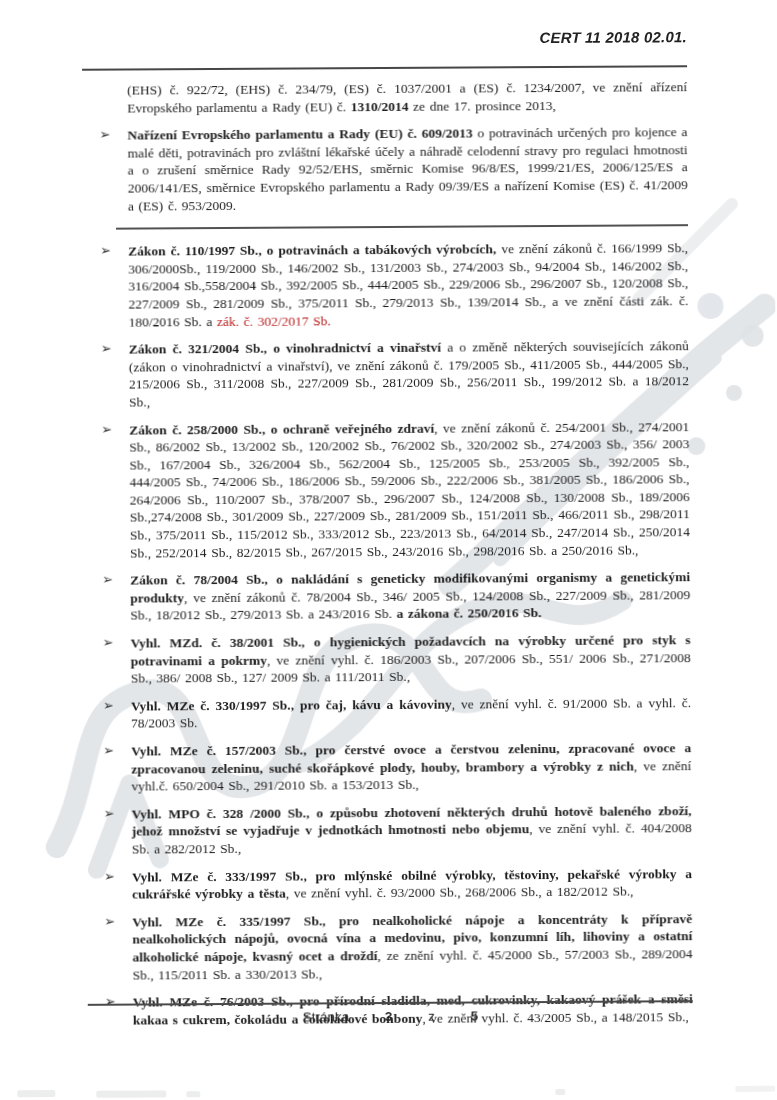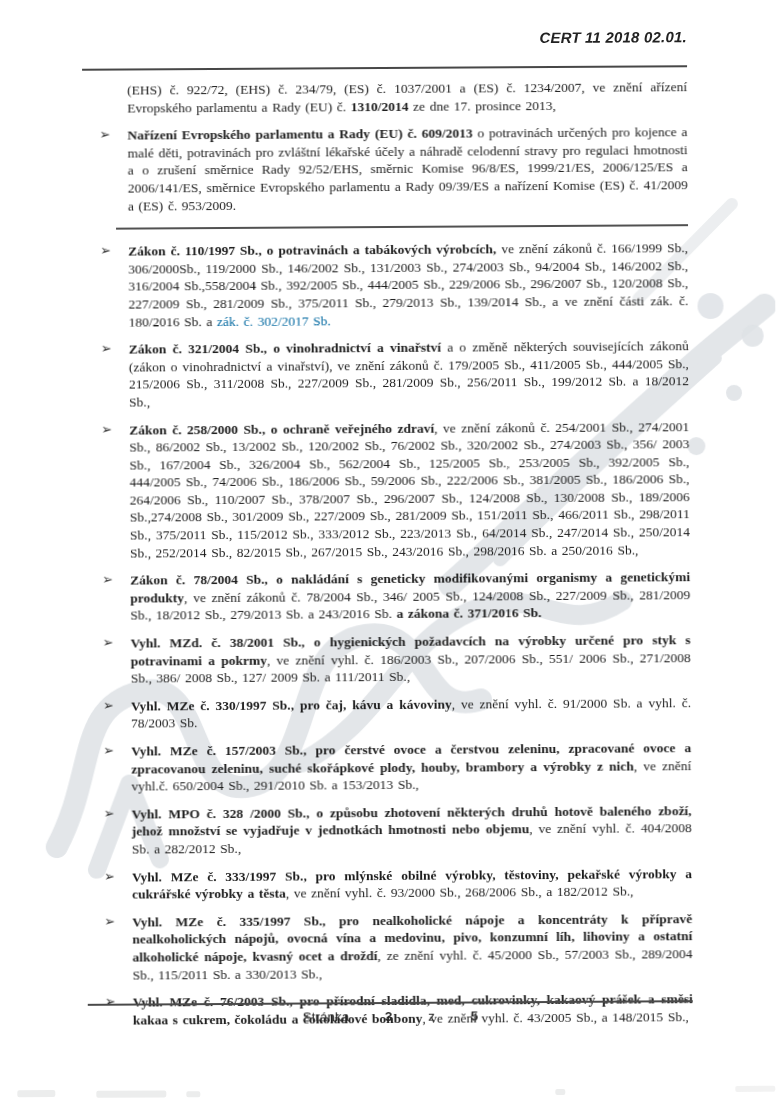--- a/index.html
+++ b/index.html
@@ -19,21 +19,21 @@
   .header-rule{margin:20px 87px 0 85px;}
   .content{position:relative;z-index:1;padding:11px 87px 0 85px;}
   .item{position:relative;padding-left:45px;margin-bottom:10px;}
   .marker{
     position:absolute;left:17px;top:0;font-size:13px;color:#2a2a2a;
     font-family:"DejaVu Sans",sans-serif;
   }
   .para{margin:0;text-align:justify;font-size:13.5px;line-height:17.6px;word-spacing:1.2px;}
   .seg-bold{font-weight:bold;}
   .seg-normal{font-weight:normal;}
-  .seg-gray{color:#0369a1;}
+  .seg-gray{color:#b91c1c;}
   .section-rule{margin:13px 0 13px 33px;border-top-color:#515151;}
   .footer{position:absolute;left:85px;right:87px;top:1002px;z-index:1;}
   .footer-rule{border-top:2px solid #4a4a4a;}
   .footer-text{
     text-align:center;margin-top:5px;color:#2b2b2b;
     font-family:"Liberation Sans",sans-serif;font-size:13.5px;
   }
   .footer-text .sp{margin:0 16px;}
   .footer-text b{font-weight:700;}
   .artifact{position:absolute;background:#eceded;z-index:0;border-radius:2px;}
@@ -86,21 +86,21 @@
       <div class="item">
         <span class="marker">➢</span>
         <p class="para"><span class="seg-bold">Zákon č. 321/2004 Sb., o vinohradnictví a vinařství</span><span class="seg-normal"> a o změně některých souvisejících zákonů (zákon o vinohradnictví a vinařství), ve znění zákonů č. 179/2005 Sb., 411/2005 Sb., 444/2005 Sb., 215/2006 Sb., 311/2008 Sb., 227/2009 Sb., 281/2009 Sb., 256/2011 Sb., 199/2012 Sb. a 18/2012 Sb.,</span></p>
       </div>
       <div class="item">
         <span class="marker">➢</span>
         <p class="para"><span class="seg-bold">Zákon č. 258/2000 Sb., o ochraně veřejného zdraví</span><span class="seg-normal">, ve znění zákonů č. 254/2001 Sb., 274/2001 Sb., 86/2002 Sb., 13/2002 Sb., 120/2002 Sb., 76/2002 Sb., 320/2002 Sb., 274/2003 Sb., 356/ 2003 Sb., 167/2004 Sb., 326/2004 Sb., 562/2004 Sb., 125/2005 Sb., 253/2005 Sb., 392/2005 Sb., 444/2005 Sb., 74/2006 Sb., 186/2006 Sb., 59/2006 Sb., 222/2006 Sb., 381/2005 Sb., 186/2006 Sb., 264/2006 Sb., 110/2007 Sb., 378/2007 Sb., 296/2007 Sb., 124/2008 Sb., 130/2008 Sb., 189/2006 Sb.,274/2008 Sb., 301/2009 Sb., 227/2009 Sb., 281/2009 Sb., 151/2011 Sb., 466/2011 Sb., 298/2011 Sb., 375/2011 Sb., 115/2012 Sb., 333/2012 Sb., 223/2013 Sb., 64/2014 Sb., 247/2014 Sb., 250/2014 Sb., 252/2014 Sb., 82/2015 Sb., 267/2015 Sb., 243/2016 Sb., 298/2016 Sb. a 250/2016 Sb.,</span></p>
       </div>
       <div class="item">
         <span class="marker">➢</span>
-        <p class="para"><span class="seg-bold">Zákon č. 78/2004 Sb., o nakládání s geneticky modifikovanými organismy a genetickými produkty</span><span class="seg-normal">, ve znění zákonů č. 78/2004 Sb., 346/ 2005 Sb., 124/2008 Sb., 227/2009 Sb., 281/2009 Sb., 18/2012 Sb., 279/2013 Sb. a 243/2016 Sb.</span><span class="seg-bold"> a zákona č. 371/2016 Sb.</span></p>
+        <p class="para"><span class="seg-bold">Zákon č. 78/2004 Sb., o nakládání s geneticky modifikovanými organismy a genetickými produkty</span><span class="seg-normal">, ve znění zákonů č. 78/2004 Sb., 346/ 2005 Sb., 124/2008 Sb., 227/2009 Sb., 281/2009 Sb., 18/2012 Sb., 279/2013 Sb. a 243/2016 Sb.</span><span class="seg-bold"> a zákona č. 250/2016 Sb.</span></p>
       </div>
       <div class="item">
         <span class="marker">➢</span>
         <p class="para"><span class="seg-bold">Vyhl. MZd. č. 38/2001 Sb., o hygienických požadavcích na výrobky určené pro styk s potravinami a pokrmy</span><span class="seg-normal">, ve znění vyhl. č. 186/2003 Sb., 207/2006 Sb., 551/ 2006 Sb., 271/2008 Sb., 386/ 2008 Sb., 127/ 2009 Sb. a 111/2011 Sb.,</span></p>
       </div>
       <div class="item">
         <span class="marker">➢</span>
         <p class="para"><span class="seg-bold">Vyhl. MZe č. 330/1997 Sb., pro čaj, kávu a kávoviny</span><span class="seg-normal">, ve znění vyhl. č. 91/2000 Sb. a vyhl. č. 78/2003 Sb.</span></p>
       </div>
       <div class="item">

